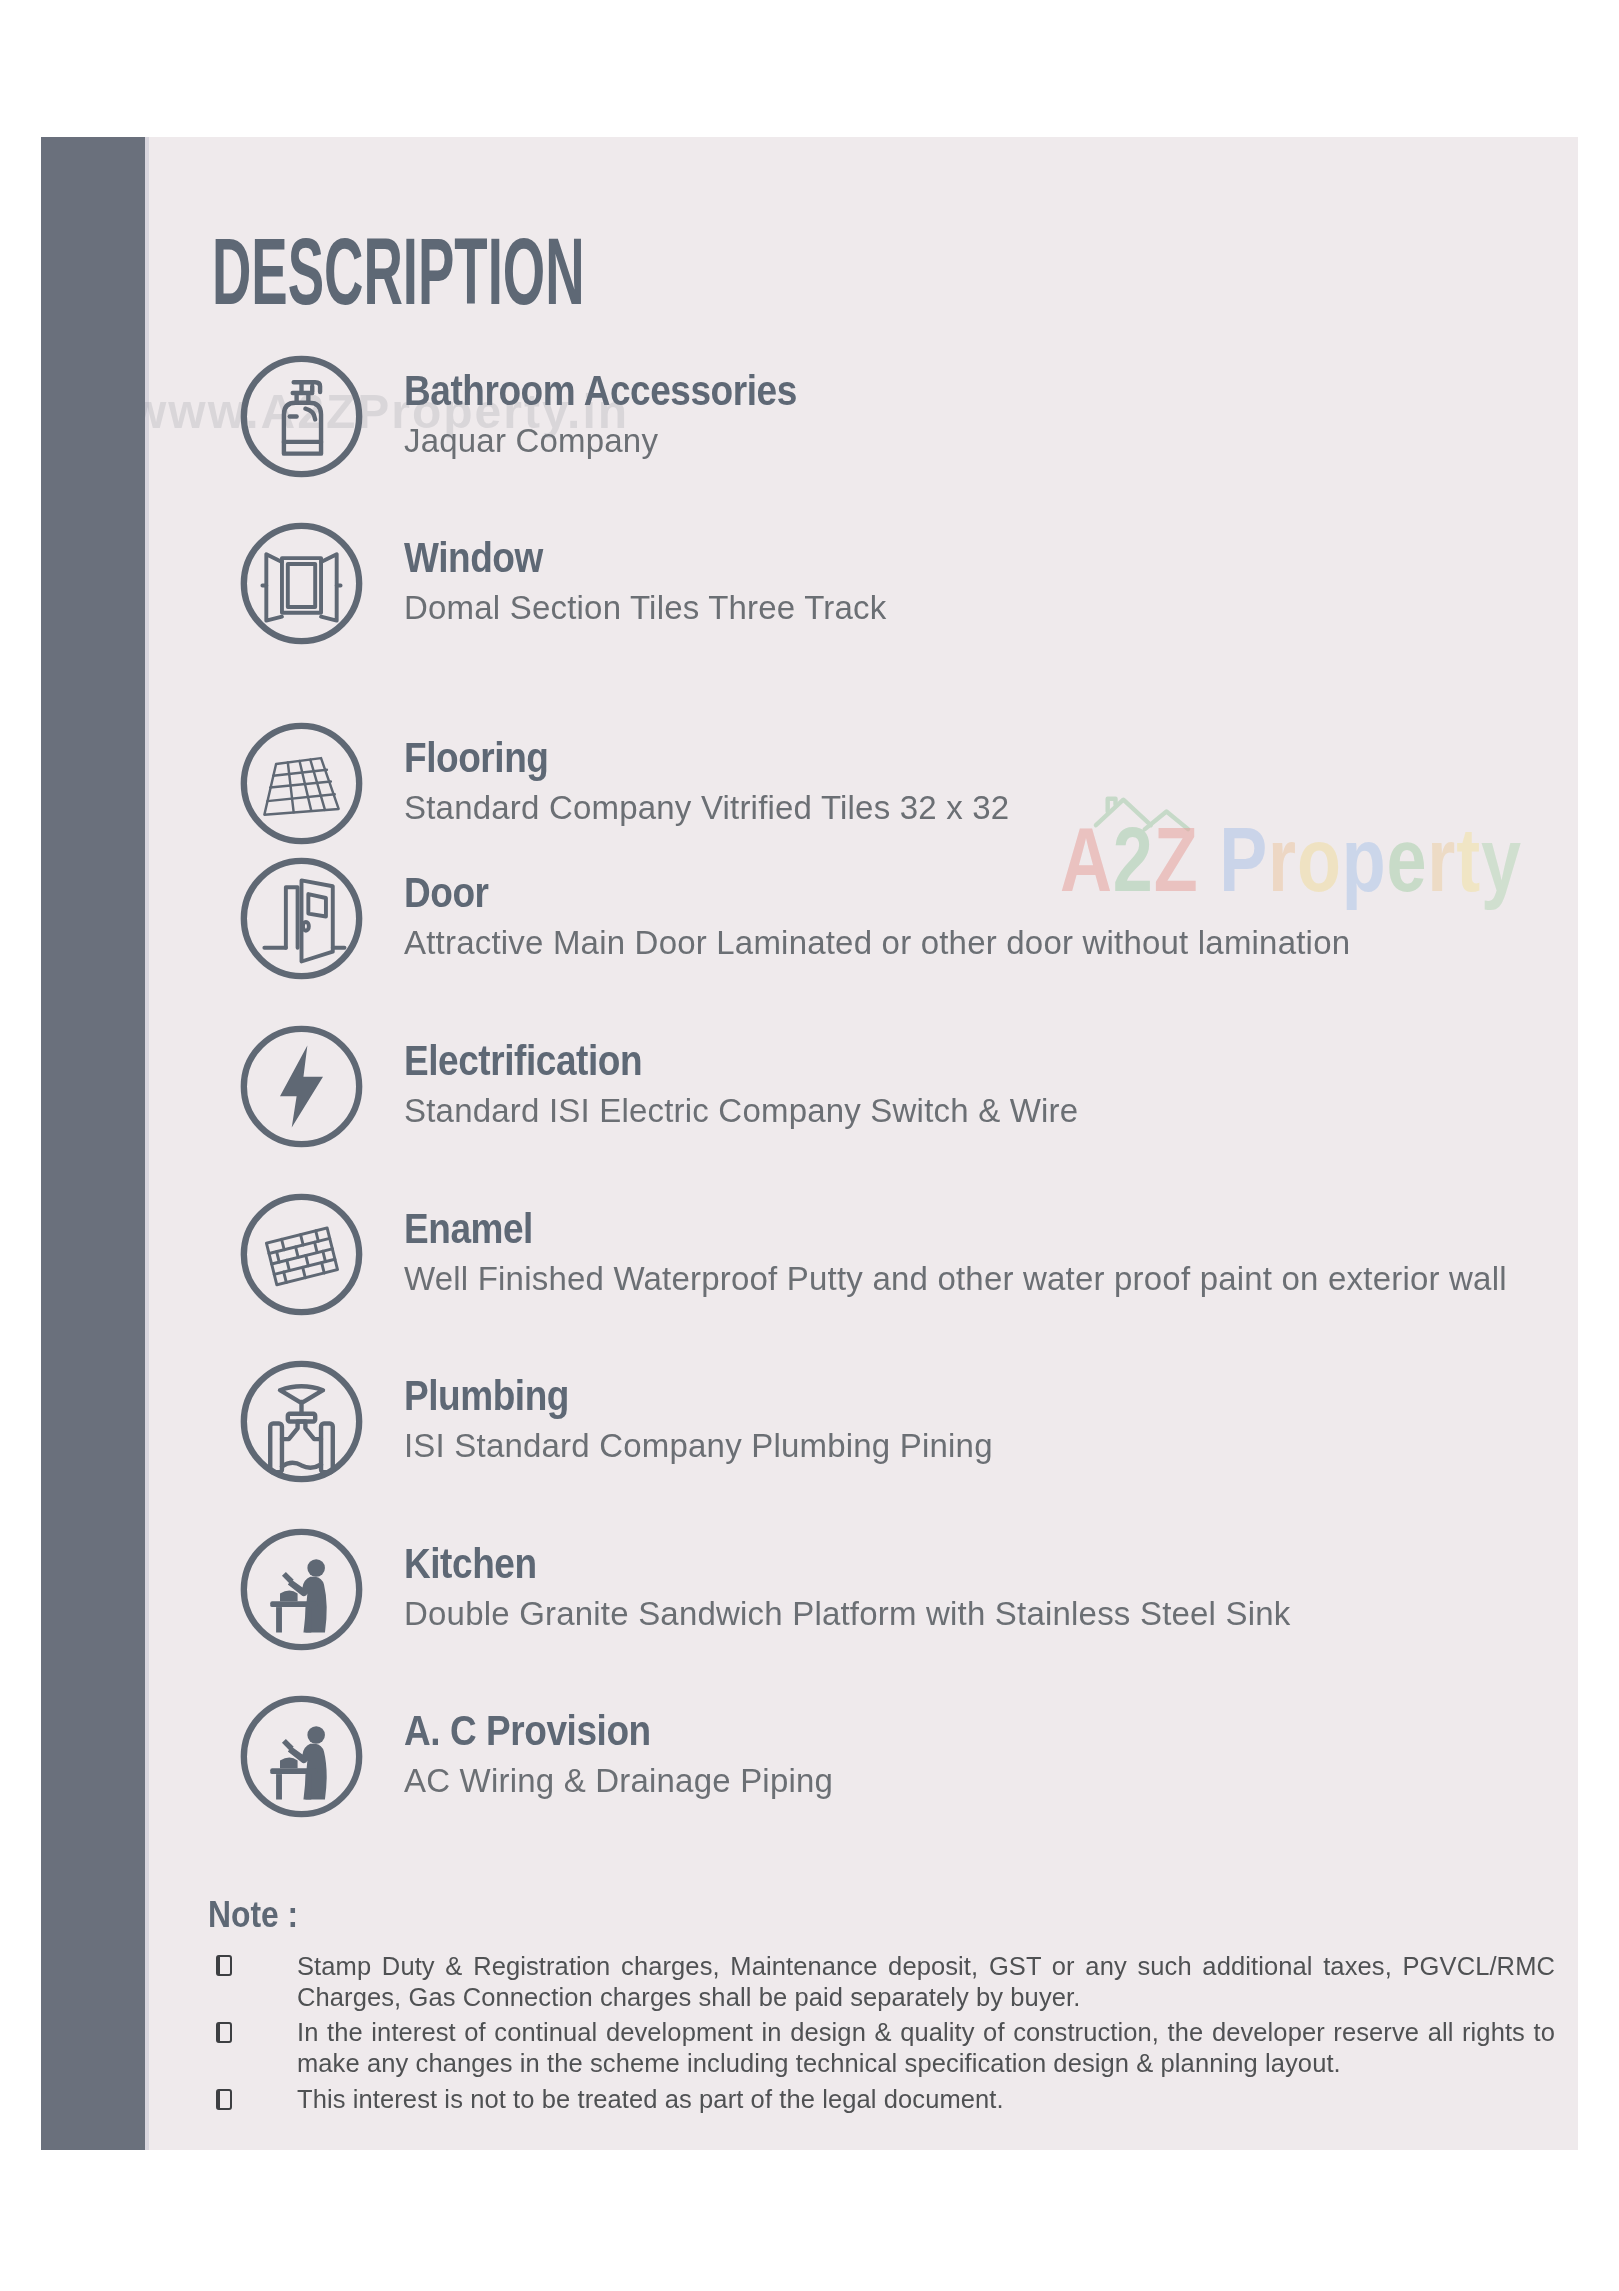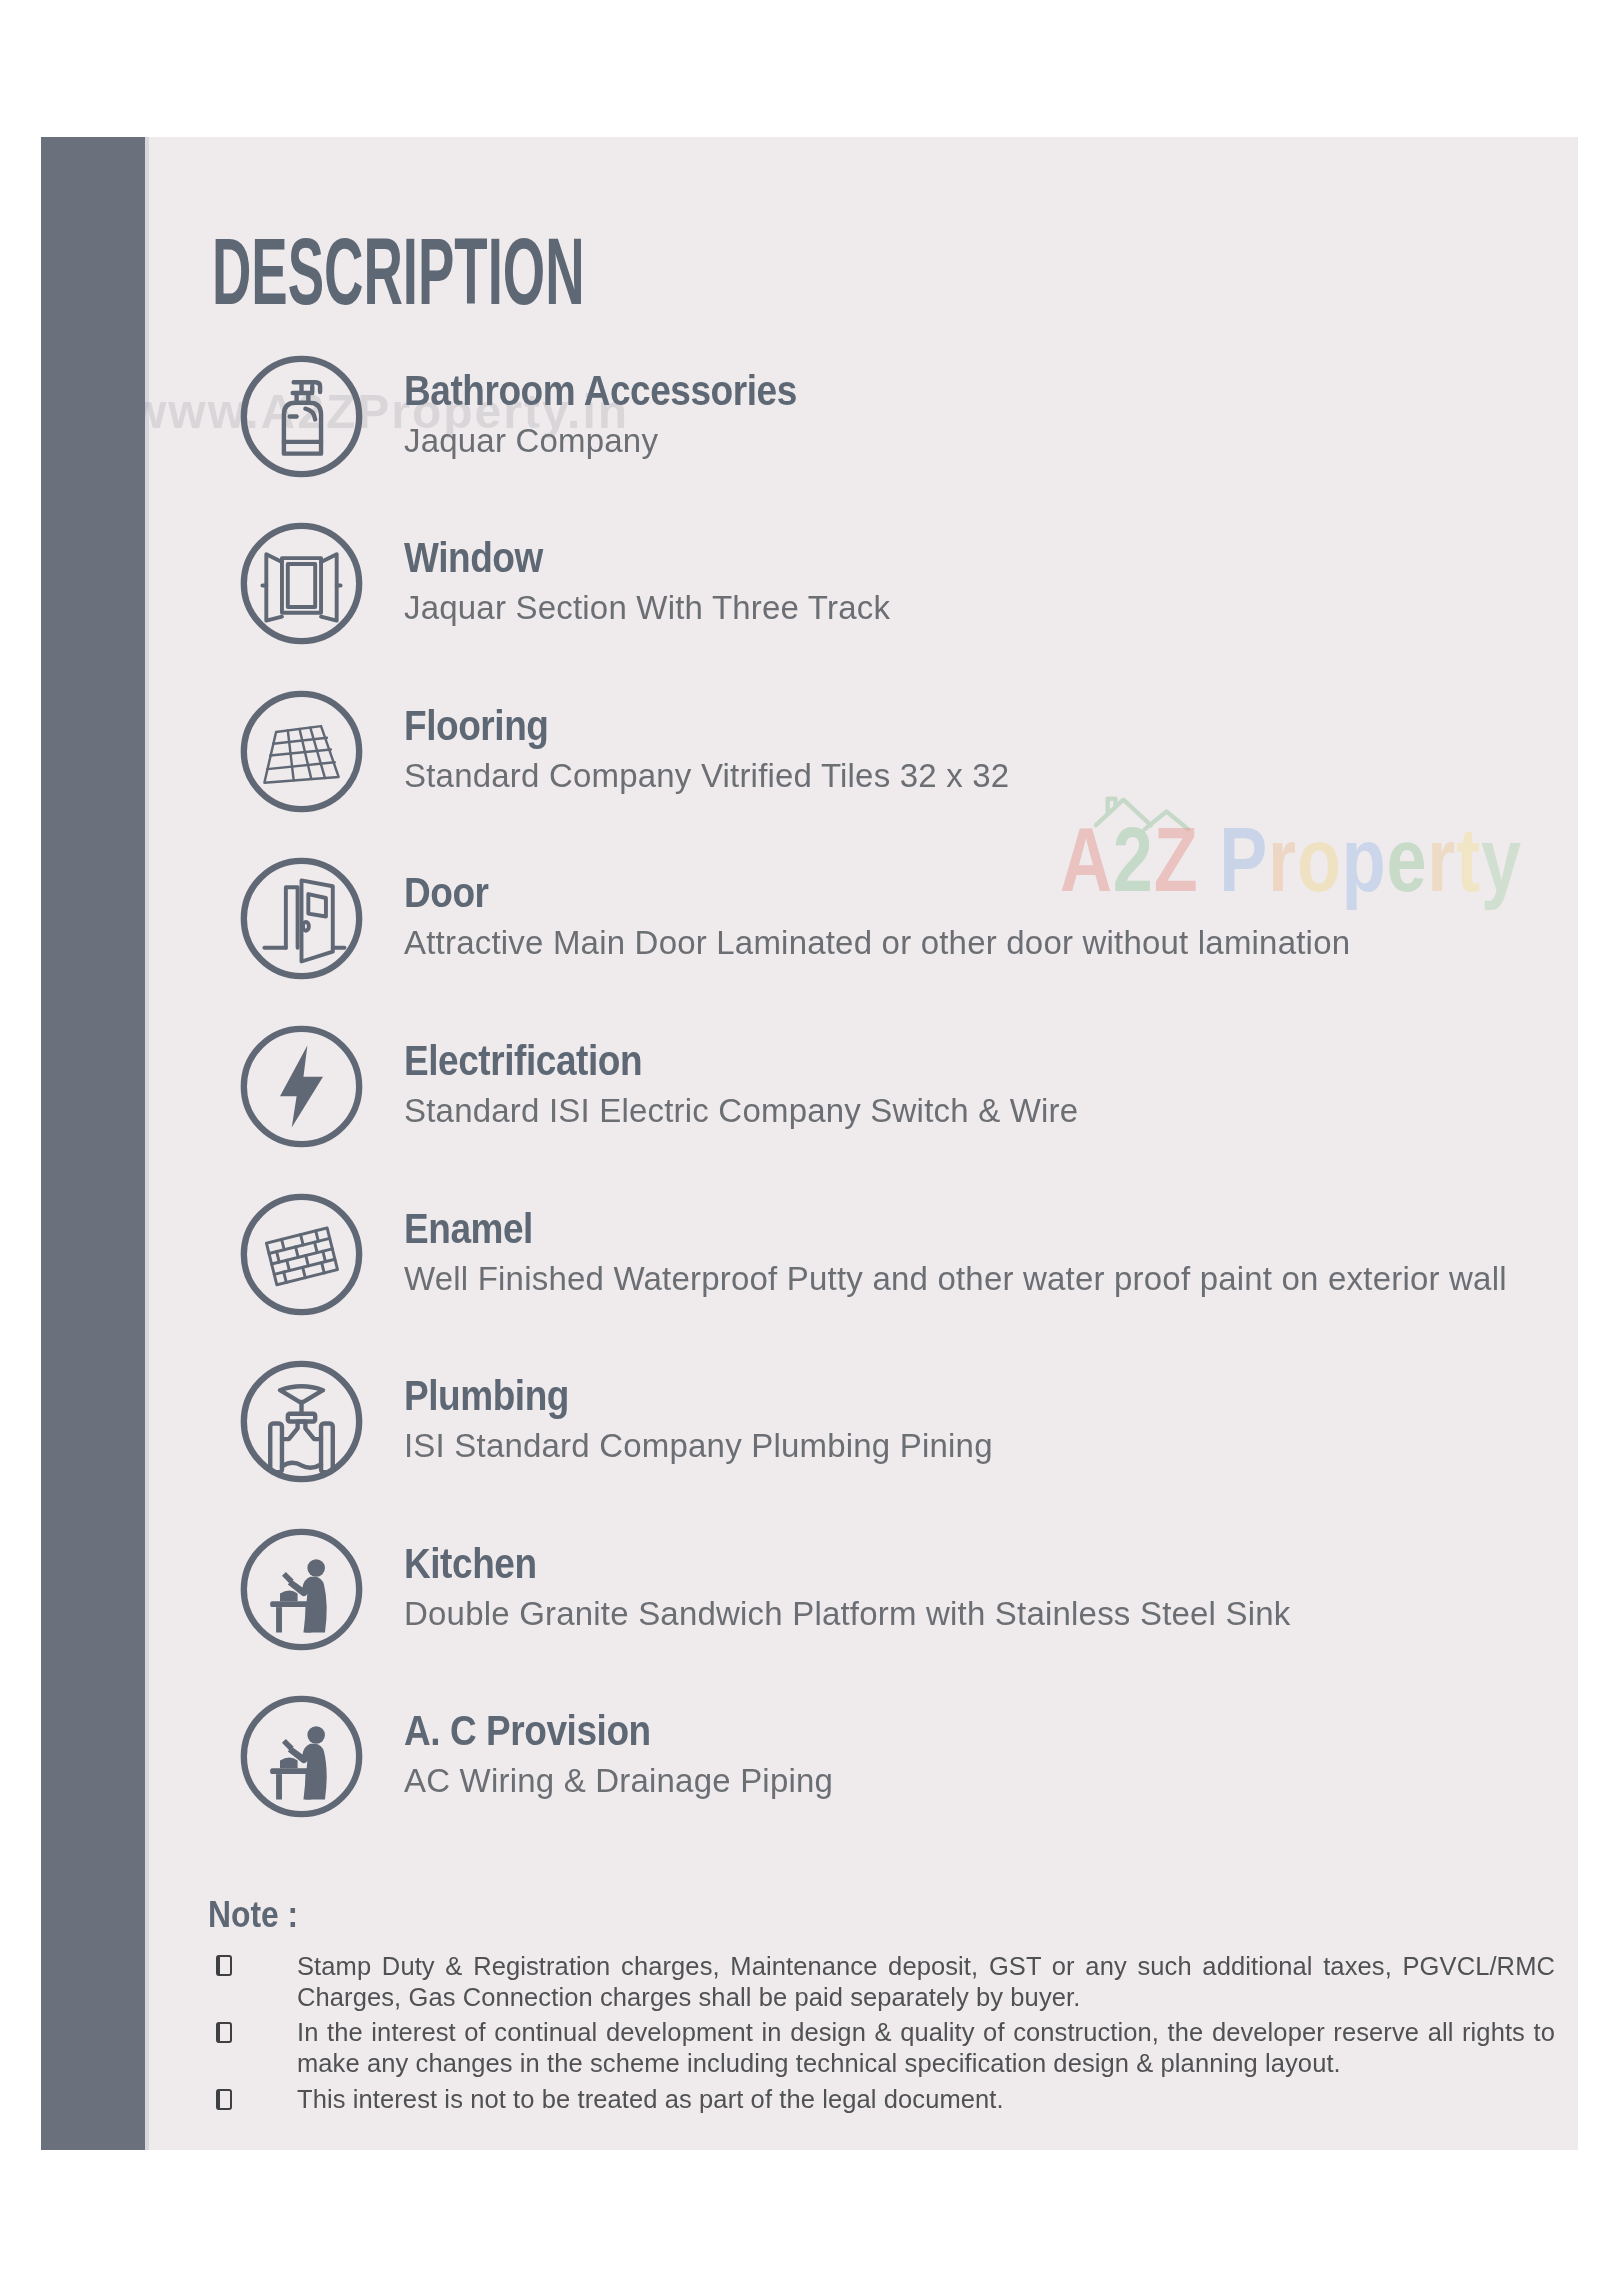--- a/index.html
+++ b/index.html
@@ -115,24 +115,24 @@
                 <rect x="46" y="40" width="40" height="56"></rect>
                 <rect x="52" y="46" width="28" height="44"></rect>
                 <path d="M46,44 L30,36 L30,104 L46,100"></path>
                 <path d="M86,44 L102,36 L102,104 L86,100"></path>
                 <path d="M30,68 h-4 M102,68 h4"></path>
               </g>
             </svg>
           </div>
           <div class="itext">
             <div class="item-title">Window</div>
-            <div class="item-sub">Jaquar Section With Three Track</div>
-          </div>
-        </div>
-        <div class="item" style="top: 550px; padding-left: 43px;">
+            <div class="item-sub">Domal Section Tiles Three Track</div>
+          </div>
+        </div>
+        <div class="item" style="top: 582px; padding-left: 43px;">
           <div class="icon">
             <svg viewBox="0 0 132 132">
               <circle cx="66" cy="66" r="59" fill="none" stroke="var(--icon-stroke)" stroke-width="6.5"></circle>
               <g fill="none" stroke="var(--icon-stroke)" stroke-linecap="round" stroke-linejoin="round" stroke-width="2.5">
                 <path d="M40,46 L86,40 L104,92 L28,98 Z"></path>
                 <path d="M52,44.5 L58,95.5 M64,43 L76,94 M75,41.5 L90,93"></path>
                 <path d="M37,58 L92,52 M34,70 L96,64 M31,84 L100,77"></path>
               </g>
             </svg>
           </div>

